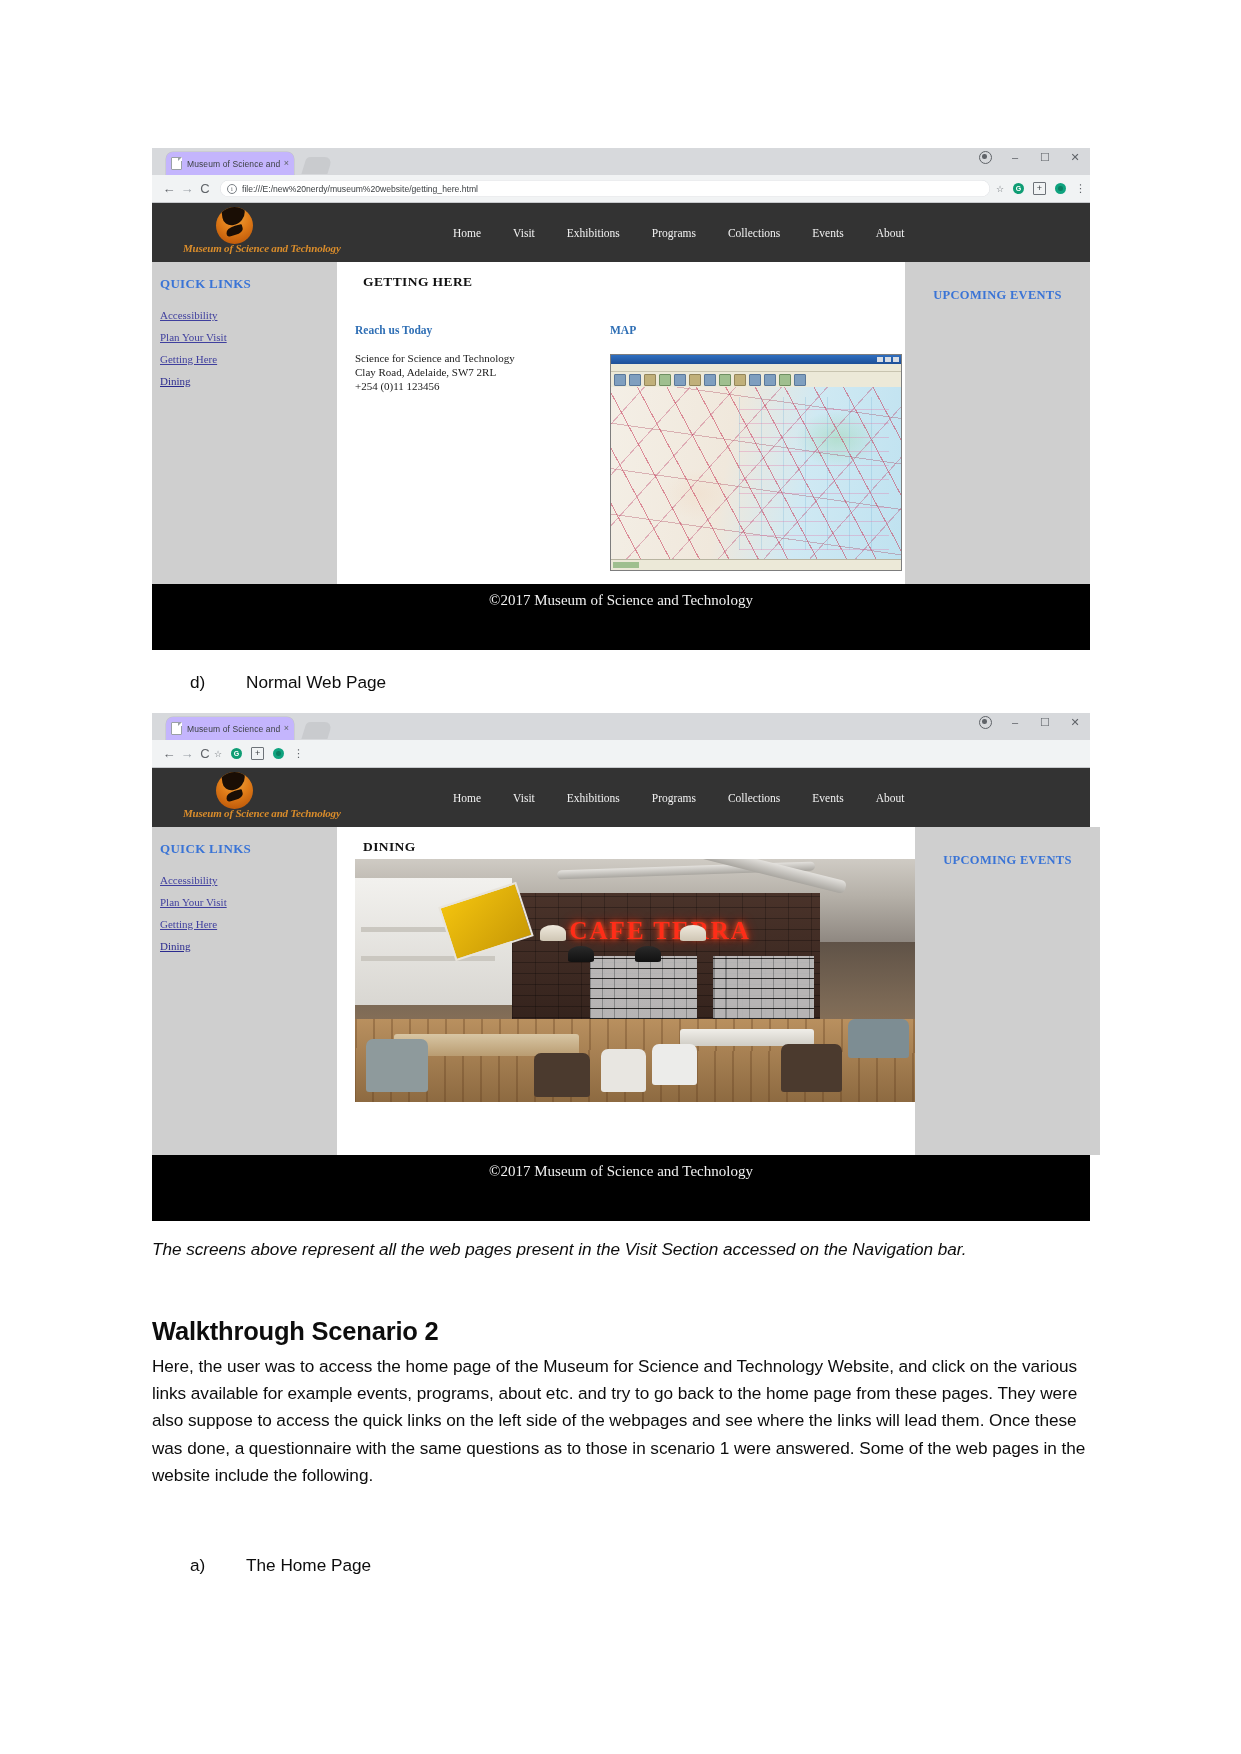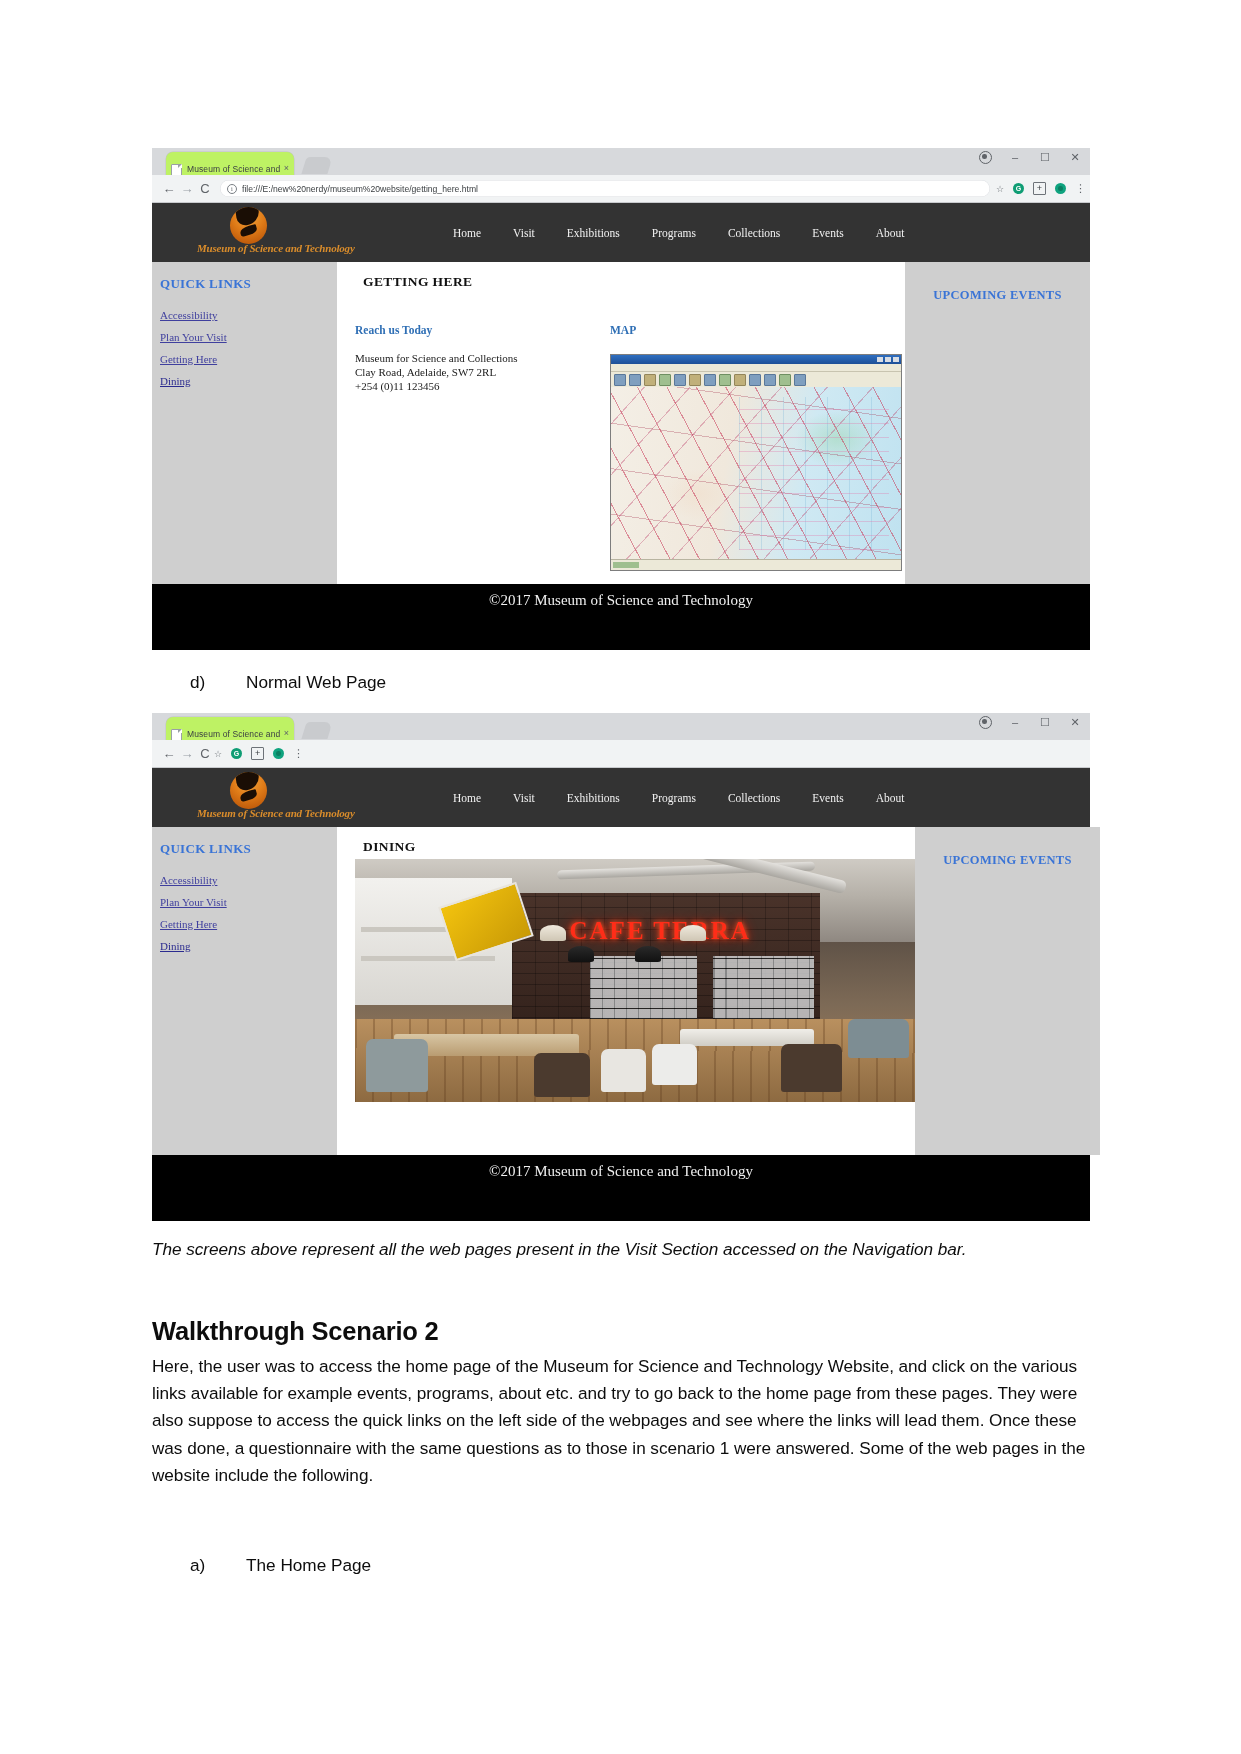--- a/index.html
+++ b/index.html
@@ -40,26 +40,26 @@
     position: relative;
     height: 27px;
     background: #d7d9dc;
   }
   .tab {
     position: absolute;
     left: 14px;
     top: 4px;
     height: 23px;
     width: 128px;
-    background: #bef264;
+    background: #c4b5fd;
     border-radius: 7px 7px 0 0;
     box-shadow: 0 0 0 0.5px #c0c2c5;
     display: flex;
-    align-items: flex-start;
-    padding: 12px 5px;
+    align-items: center;
+    padding: 6px 5px;
     box-sizing: border-box;
   }
   .tab-favicon {
     width: 9px; height: 11px;
     border: 1px solid #9aa0a6;
     border-radius: 1px;
     margin-right: 5px;
     flex: 0 0 auto;
     position: relative;
     background: #fff;
@@ -212,21 +212,21 @@
   .site { background: #ffffff; }
   .site-header {
     background: #333333;
     height: 59px;
     position: relative;
     display: flex;
     align-items: center;
   }
   .logo-wrap {
     position: absolute;
-    left: 45px;
+    left: 31px;
     top: 1px;
     width: 150px;
     height: 57px;
   }
   .logo-circle {
     position: absolute;
     left: 33px; top: 3px;
     width: 37px; height: 37px;
     border-radius: 50%;
     background: radial-gradient(circle at 50% 25%, #f0a640 0%, #e07c18 45%, #b24d05 100%);
@@ -598,21 +598,21 @@
             <a href="#" class="plain">Dining</a>
           </div>
         </div>
 
         <div class="col-main">
           <div class="page-head">GETTING HERE</div>
           <div class="sub-cols">
             <div class="sub-left">
               <div class="sub-head">Reach us Today</div>
               <div class="addr">
-                <div>Museum for Science and Collections</div>
+                <div>Science for Science and Technology</div>
                 <div>Clay Road, Adelaide, SW7 2RL</div>
                 <div>+254 (0)11 123456</div>
               </div>
             </div>
             <div class="sub-right">
               <div class="sub-head">MAP</div>
               <div class="map-img">
                 <div class="map-title"></div>
                 <div class="map-menu"></div>
                 <div class="map-toolbar">

